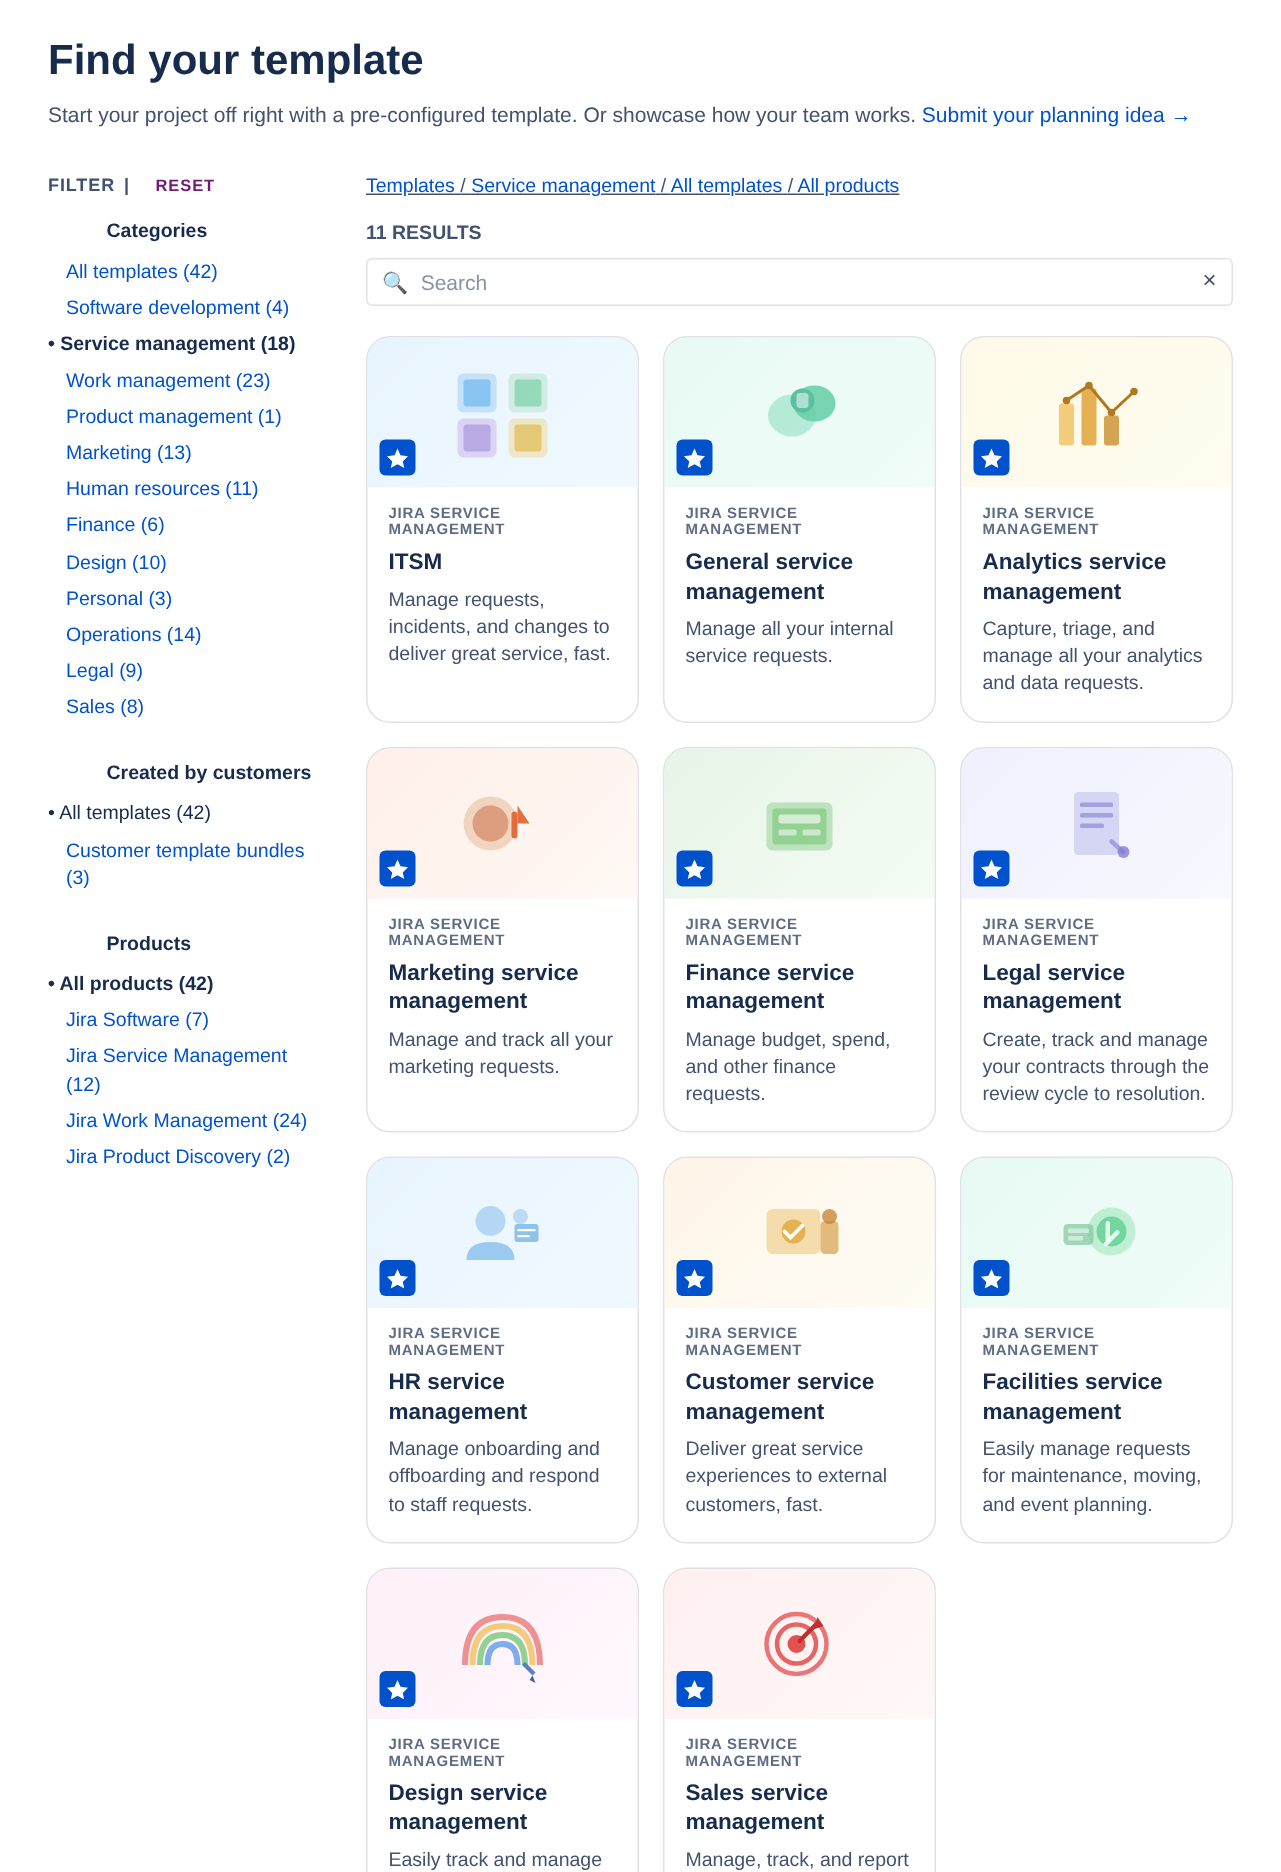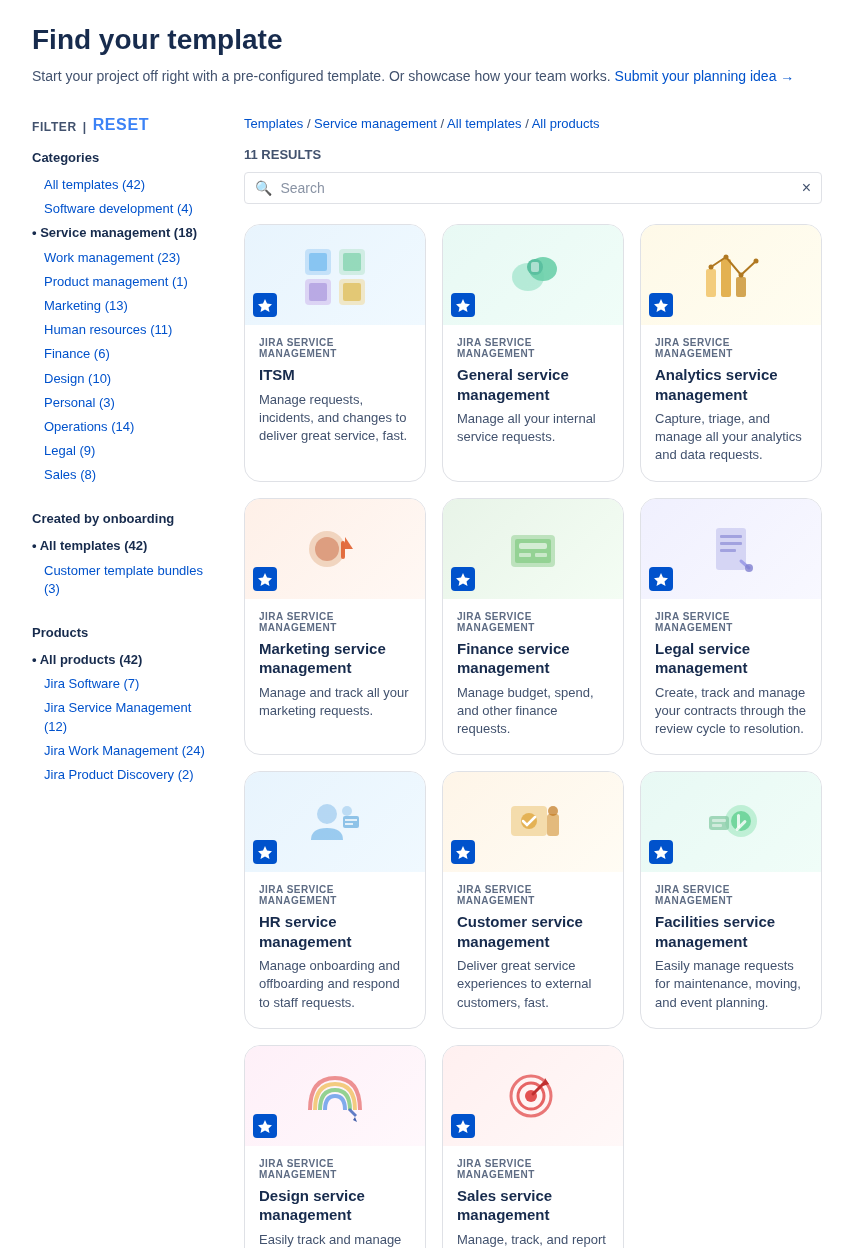--- a/index.html
+++ b/index.html
@@ -7,30 +7,30 @@
 
     .page-title { font-size: 28px; font-weight: 700; color: #172b4d; margin-bottom: 12px; }
     .page-subtitle { font-size: 14px; color: #42526e; margin-bottom: 32px; }
     .page-subtitle a { color: #0052cc; text-decoration: none; }
 
     .main-layout { display: flex; gap: 32px; }
 
     
     .sidebar { width: 180px; flex-shrink: 0; }
     .filter-bar { display: flex; align-items: flex-end; gap: 6px; margin-bottom: 16px; font-size: 12px; color: #42526e; font-weight: 600; letter-spacing: 0.05em; text-transform: uppercase; }
-    .filter-bar .reset-link { color: #3b82f6; cursor: pointer; font-weight: 600; font-size: 16px; text-decoration: none; }
+    .filter-bar .reset-link { color: #701a75; cursor: pointer; font-weight: 600; font-size: 11px; text-decoration: none; margin-left: 11px; }
 
     .sidebar-section { margin-bottom: 24px; }
-    .sidebar-section-title { font-size: 13px; font-weight: 700; color: #172b4d; margin-bottom: 8px; }
+    .sidebar-section-title { font-size: 13px; font-weight: 700; color: #172b4d; margin-bottom: 8px; margin-left: 39px; }
     .sidebar-item { font-size: 13px; color: #0052cc; padding: 3px 0 3px 12px; cursor: pointer; line-height: 1.4; }
     .sidebar-item.sub-active { font-weight: 700; color: #172b4d; }
 
     
     .content { flex: 1; }
-    .breadcrumb { font-size: 13px; color: #42526e; margin-bottom: 16px; }
+    .breadcrumb { font-size: 13px; color: #42526e; margin-bottom: 16px; text-decoration: underline; }
     .breadcrumb a { color: #0052cc; text-decoration: none; }
     .breadcrumb span { color: #42526e; }
 
     .results-count { font-size: 13px; color: #42526e; margin-bottom: 10px; font-weight: 600; }
 
     .search-bar { display: flex; align-items: center; border: 1px solid #dfe1e6; border-radius: 4px; padding: 6px 10px; margin-bottom: 20px; background: #fff; }
     .search-icon { color: #42526e; margin-right: 8px; font-size: 14px; }
     .search-input { border: none; outline: none; font-size: 14px; color: #172b4d; flex: 1; background: transparent; }
     .search-input::placeholder { color: #8993a4; }
     .search-clear { color: #42526e; cursor: pointer; font-size: 16px; background: none; border: none; padding: 0; }
@@ -92,22 +92,22 @@
       <div class="sidebar-item">Human resources (11)</div>
       <div class="sidebar-item">Finance (6)</div>
       <div class="sidebar-item">Design (10)</div>
       <div class="sidebar-item">Personal (3)</div>
       <div class="sidebar-item">Operations (14)</div>
       <div class="sidebar-item">Legal (9)</div>
       <div class="sidebar-item">Sales (8)</div>
     </div>
 
     <div class="sidebar-section">
-      <div class="sidebar-section-title">Created by onboarding</div>
-      <div class="sidebar-item sub-active" style="padding-left:0; font-weight:700; color:#172b4d;">• All templates (42)</div>
+      <div class="sidebar-section-title">Created by customers</div>
+      <div class="sidebar-item sub-active" style="padding-left:0; font-weight:400; color:#172b4d;">• All templates (42)</div>
       <div class="sidebar-item">Customer template bundles (3)</div>
     </div>
 
     <div class="sidebar-section">
       <div class="sidebar-section-title">Products</div>
       <div class="sidebar-item sub-active" style="padding-left:0; font-weight:700; color:#172b4d;">• All products (42)</div>
       <div class="sidebar-item">Jira Software (7)</div>
       <div class="sidebar-item">Jira Service Management (12)</div>
       <div class="sidebar-item">Jira Work Management (24)</div>
       <div class="sidebar-item">Jira Product Discovery (2)</div>

